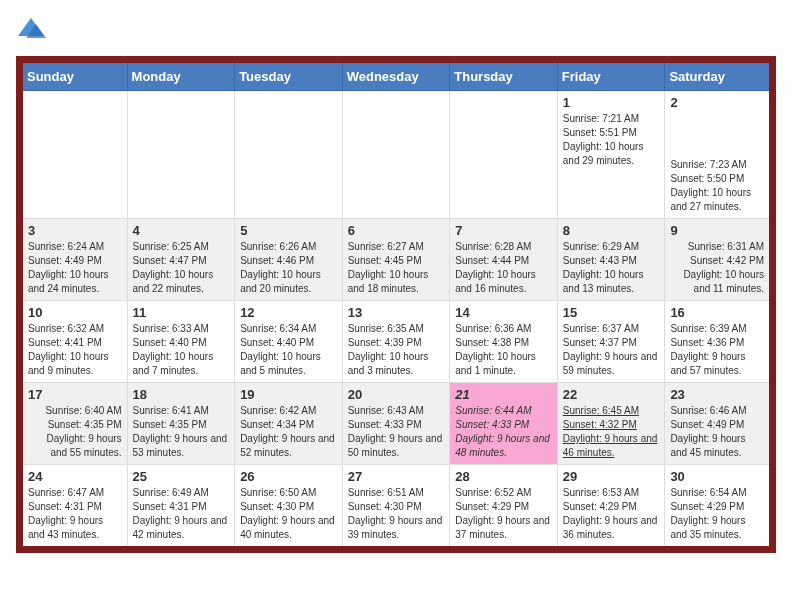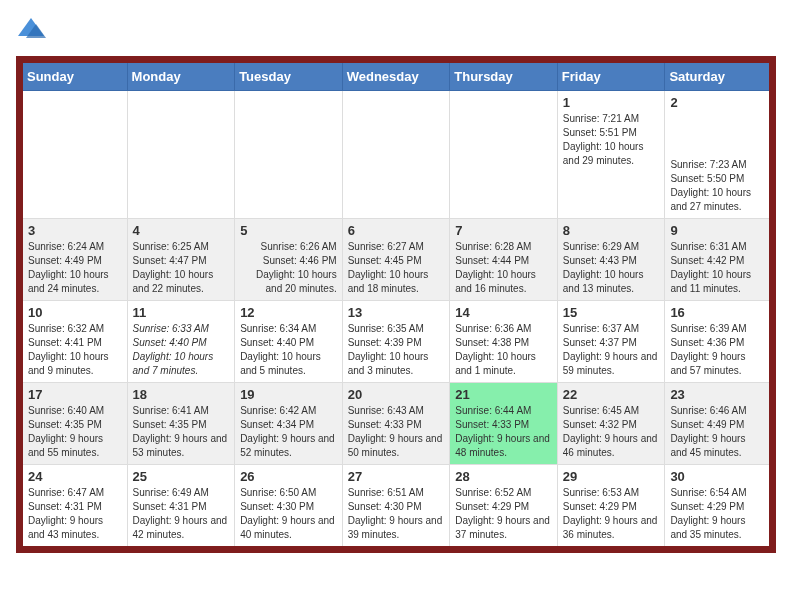--- a/index.html
+++ b/index.html
@@ -149,21 +149,21 @@
 Daylight: 10 hours and 24 minutes.</div>
         </td>
         <td style="background-color: rgb(240, 240, 240);">
           <span class="day-number">4</span>
           <div class="day-info" style="white-space: pre-line;">Sunrise: 6:25 AM
 Sunset: 4:47 PM
 Daylight: 10 hours and 22 minutes.</div>
         </td>
         <td style="background-color: rgb(240, 240, 240);">
           <span class="day-number">5</span>
-          <div class="day-info" style="white-space: pre-line; text-align: right;">Sunrise: 6:26 AM
+          <div class="day-info" style="white-space: pre-line;">Sunrise: 6:26 AM
 Sunset: 4:46 PM
 Daylight: 10 hours and 20 minutes.</div>
         </td>
         <td style="background-color: rgb(240, 240, 240);">
           <span class="day-number">6</span>
           <div class="day-info" style="white-space: pre-line;">Sunrise: 6:27 AM
 Sunset: 4:45 PM
 Daylight: 10 hours and 18 minutes.</div>
         </td>
         <td style="background-color: rgb(240, 240, 240);">
@@ -173,35 +173,35 @@
 Daylight: 10 hours and 16 minutes.</div>
         </td>
         <td style="background-color: rgb(240, 240, 240);">
           <span class="day-number">8</span>
           <div class="day-info" style="white-space: pre-line;">Sunrise: 6:29 AM
 Sunset: 4:43 PM
 Daylight: 10 hours and 13 minutes.</div>
         </td>
         <td style="background-color: rgb(240, 240, 240);">
           <span class="day-number">9</span>
-          <div class="day-info" style="white-space: pre-line;">Sunrise: 6:31 AM
+          <div class="day-info" style="white-space: pre-line; text-align: right;">Sunrise: 6:31 AM
 Sunset: 4:42 PM
 Daylight: 10 hours and 11 minutes.</div>
         </td>
       </tr>
       <tr>
         <td>
           <span class="day-number">10</span>
           <div class="day-info" style="white-space: pre-line;">Sunrise: 6:32 AM
 Sunset: 4:41 PM
 Daylight: 10 hours and 9 minutes.</div>
         </td>
         <td>
           <span class="day-number">11</span>
-          <div class="day-info" style="white-space: pre-line; font-style: italic;">Sunrise: 6:33 AM
+          <div class="day-info" style="white-space: pre-line;">Sunrise: 6:33 AM
 Sunset: 4:40 PM
 Daylight: 10 hours and 7 minutes.</div>
         </td>
         <td>
           <span class="day-number">12</span>
           <div class="day-info" style="white-space: pre-line;">Sunrise: 6:34 AM
 Sunset: 4:40 PM
 Daylight: 10 hours and 5 minutes.</div>
         </td>
         <td>
@@ -225,21 +225,21 @@
         <td>
           <span class="day-number">16</span>
           <div class="day-info" style="white-space: pre-line;">Sunrise: 6:39 AM
 Sunset: 4:36 PM
 Daylight: 9 hours and 57 minutes.</div>
         </td>
       </tr>
       <tr>
         <td style="background-color: rgb(240, 240, 240);">
           <span class="day-number">17</span>
-          <div class="day-info" style="white-space: pre-line;">Sunrise: 6:40 AM
+          <div class="day-info" style="white-space: pre-line; text-align: right;">Sunrise: 6:40 AM
 Sunset: 4:35 PM
 Daylight: 9 hours and 55 minutes.</div>
         </td>
         <td style="background-color: rgb(240, 240, 240);">
           <span class="day-number">18</span>
           <div class="day-info" style="white-space: pre-line;">Sunrise: 6:41 AM
 Sunset: 4:35 PM
 Daylight: 9 hours and 53 minutes.</div>
         </td>
         <td style="background-color: rgb(240, 240, 240);">
@@ -247,29 +247,29 @@
           <div class="day-info" style="white-space: pre-line;">Sunrise: 6:42 AM
 Sunset: 4:34 PM
 Daylight: 9 hours and 52 minutes.</div>
         </td>
         <td style="background-color: rgb(240, 240, 240);">
           <span class="day-number">20</span>
           <div class="day-info" style="white-space: pre-line;">Sunrise: 6:43 AM
 Sunset: 4:33 PM
 Daylight: 9 hours and 50 minutes.</div>
         </td>
-        <td style="background-color: #86efac;">
+        <td style="background-color: #f9a8d4; font-style: italic;">
           <span class="day-number">21</span>
           <div class="day-info" style="white-space: pre-line;">Sunrise: 6:44 AM
 Sunset: 4:33 PM
 Daylight: 9 hours and 48 minutes.</div>
         </td>
         <td style="background-color: rgb(240, 240, 240);">
           <span class="day-number">22</span>
-          <div class="day-info" style="white-space: pre-line;">Sunrise: 6:45 AM
+          <div class="day-info" style="white-space: pre-line; text-decoration: underline;">Sunrise: 6:45 AM
 Sunset: 4:32 PM
 Daylight: 9 hours and 46 minutes.</div>
         </td>
         <td style="background-color: rgb(240, 240, 240);">
           <span class="day-number">23</span>
           <div class="day-info" style="white-space: pre-line;">Sunrise: 6:46 AM
 Sunset: 4:49 PM
 Daylight: 9 hours and 45 minutes.</div>
         </td>
       </tr>

